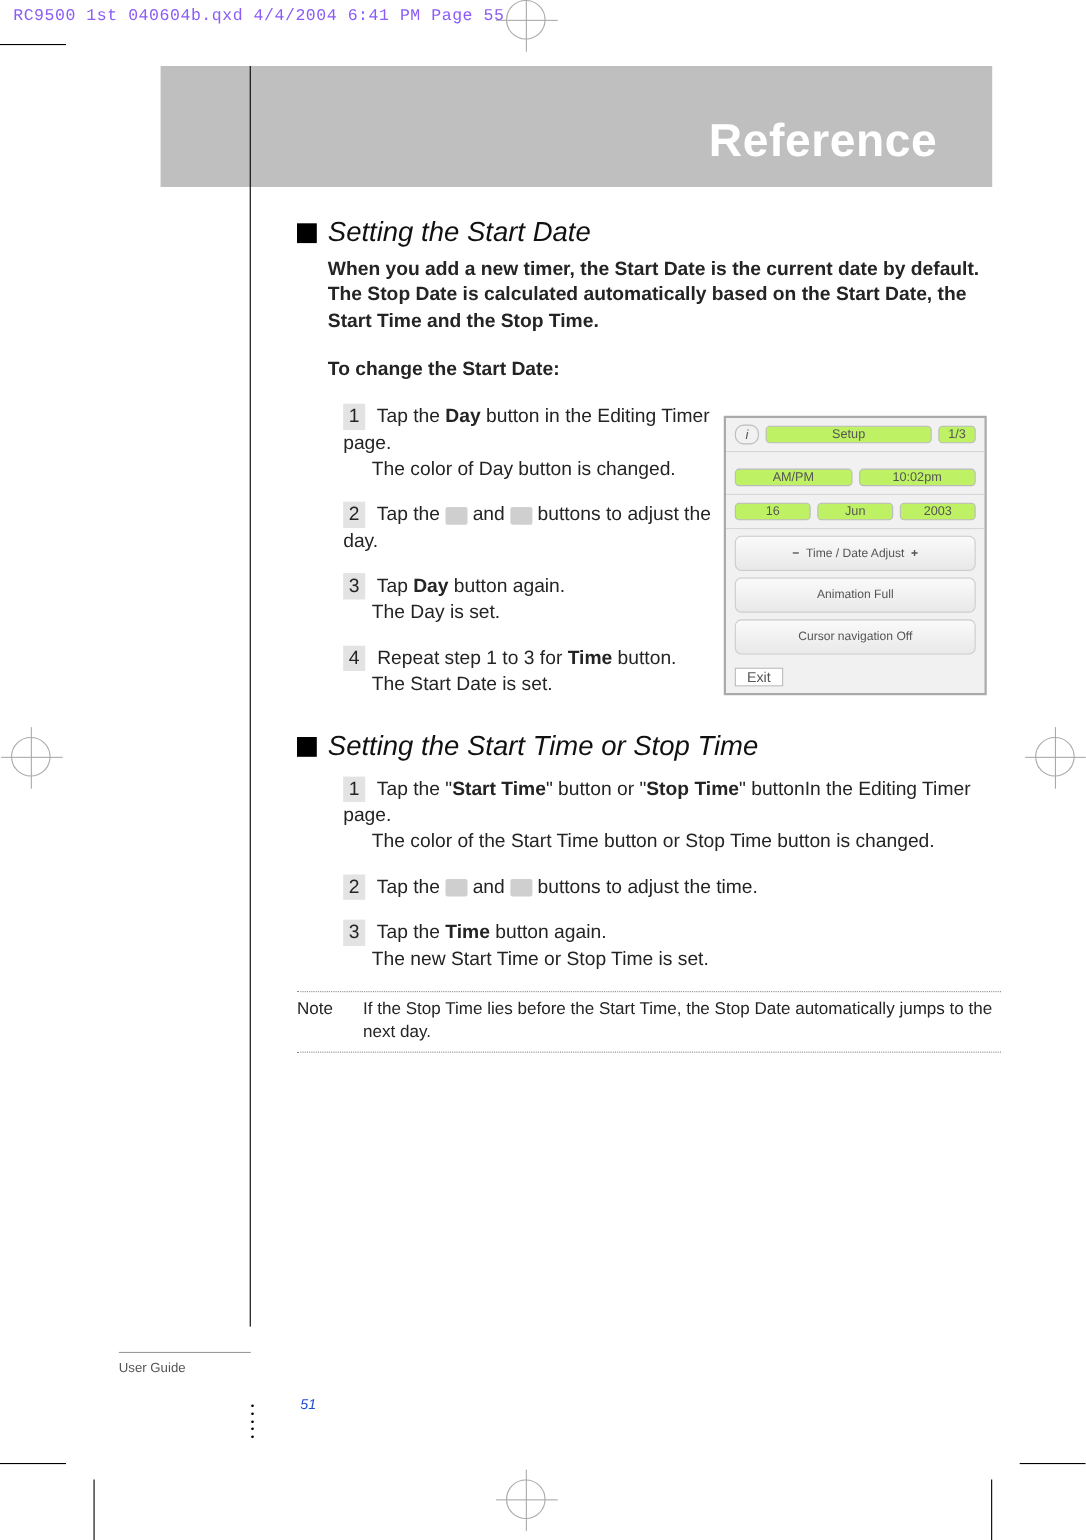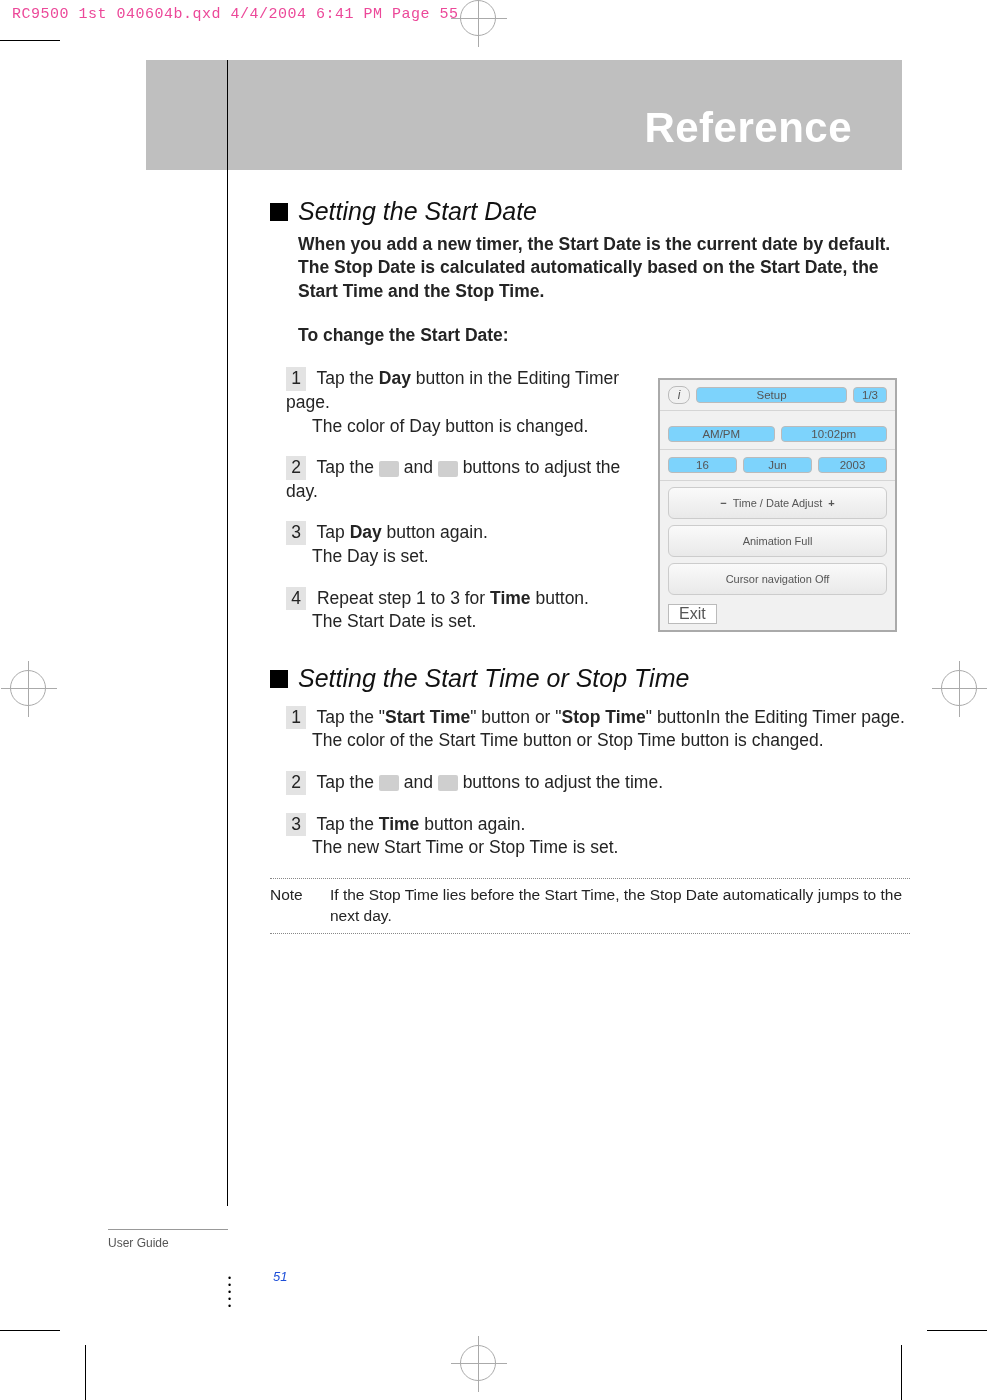--- a/index.html
+++ b/index.html
@@ -1,19 +1,19 @@
 <!DOCTYPE html>
 <html><head>
 <meta charset="utf-8">
 <style>
   html,body{margin:0;padding:0;background:#fff;}
   body{width:987px;height:1400px;position:relative;font-family:Helvetica,Arial,sans-serif;color:#000;}
 
   
-  .filemeta{position:absolute;top:6px;left:12px;font-family:"Courier New",monospace;font-size:15px;letter-spacing:.5px;color:#ec4899;}
+  .filemeta{position:absolute;top:6px;left:12px;font-family:"Courier New",monospace;font-size:15px;letter-spacing:.5px;color:#8b5cf6;}
 
   
   .crop-h{position:absolute;background:#000;height:1px;}
   .crop-v{position:absolute;background:#000;width:1px;}
   .reg{position:absolute;width:36px;height:36px;border:1px solid #aaa;border-radius:50%;box-sizing:border-box;}
   .reg::before,.reg::after{content:"";position:absolute;background:#aaa;}
   .reg::before{left:50%;top:-10px;width:1px;height:56px;margin-left:-.5px;}
   .reg::after{top:50%;left:-10px;height:1px;width:56px;margin-top:-.5px;}
 
   
@@ -24,35 +24,35 @@
   .vline{position:absolute;left:227px;top:60px;width:1px;height:1146px;background:#000;}
 
   
   .col{position:absolute;left:270px;top:195px;width:640px;font-size:17.5px;line-height:1.35;color:#242424;}
   .h2row{display:flex;align-items:center;margin-bottom:4px;}
   .h2row .sq{width:18px;height:18px;background:#000;margin-right:10px;flex:0 0 auto;}
   .h2row .tx{font-size:25px;color:#111;font-style:italic;}
   .para{margin:0 0 20px 28px;font-weight:bold;}
   .bold{font-weight:bold;}
   .stepnum{display:inline-block;width:20px;text-align:center;background:#e3e3e3;margin-right:6px;}
-  .steps{margin-left:16px;}
+  .steps{margin-left:42px;}
   .steps .step{margin-bottom:18px;}
   .steps .step .body{margin-left:26px;}
   .icon-sq{display:inline-block;width:20px;height:16px;background:#cfcfcf;vertical-align:middle;border-radius:2px;}
   .note{border-top:1px dotted #888;border-bottom:1px dotted #888;padding:6px 0;font-size:15.5px;display:flex;}
   .note .lbl{width:60px;}
   .note .txt{flex:1;}
 
   
   .device{position:absolute;right:90px;top:378px;width:235px;height:250px;border:2px solid #aaa;background:#f1f1f1;font-size:12px;color:#555;}
   .device .row{display:flex;align-items:center;height:30px;border-bottom:1px solid #d5d5d5;padding:0 8px;gap:6px;}
-  .device .p{background:#7dd3fc;border:1px solid #bbb;border-radius:4px;padding:1px 8px;font-size:11.5px;text-align:center;}
+  .device .p{background:#bef264;border:1px solid #bbb;border-radius:4px;padding:1px 8px;font-size:11.5px;text-align:center;}
   .device .w{flex:1;}
   .device .sp{height:8px;}
-  .device .exit{position:absolute;left:8px;bottom:6px;background:#fff;border:1px solid #bbb;padding:0 10px;font-size:16px;}
+  .device .exit{position:absolute;left:8px;bottom:6px;background:#fff;border:1px solid #bbb;padding:0 10px;font-size:13px;}
   .device .wide{display:flex;align-items:center;justify-content:center;height:30px;border:1px solid #ccc;border-radius:6px;margin:6px 8px;background:linear-gradient(#fafafa,#e9e9e9);font-size:11px;}
   .device .info{width:20px;height:16px;border:1px solid #bbb;border-radius:8px;display:flex;align-items:center;justify-content:center;font-style:italic;}
 
   
   .pgftr{position:absolute;left:108px;bottom:150px;font-size:12px;color:#555;}
   .pgnum{position:absolute;left:273px;bottom:116px;font-size:13px;color:#1d4ed8;font-style:italic;}
   .dotcol{position:absolute;left:228px;bottom:90px;color:#000;font-size:9px;letter-spacing:0;line-height:7px;}
   .pgbar{position:absolute;left:108px;bottom:170px;width:120px;height:1px;background:#999;}
 </style>
 </head>

